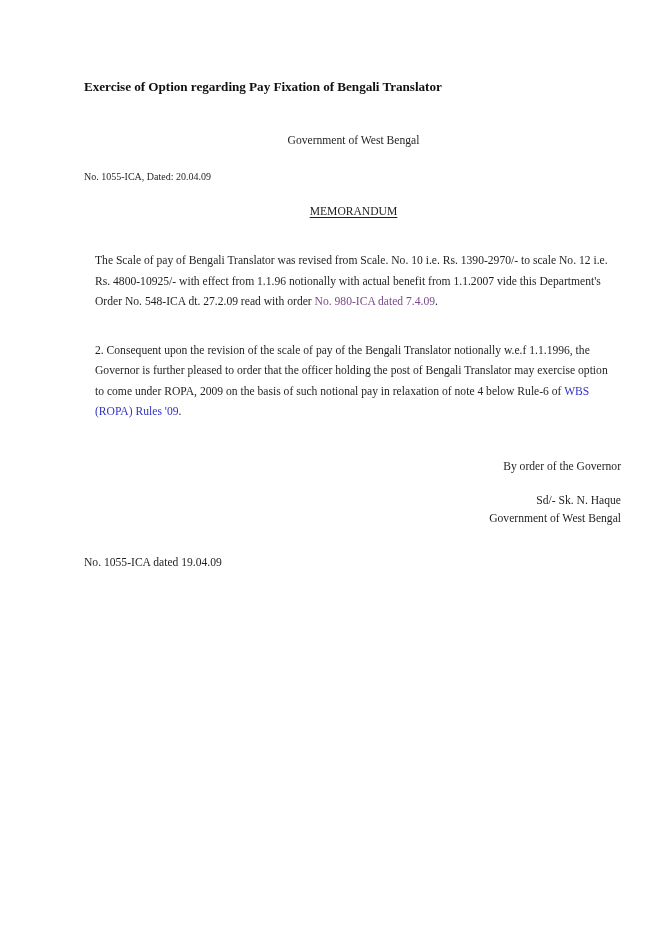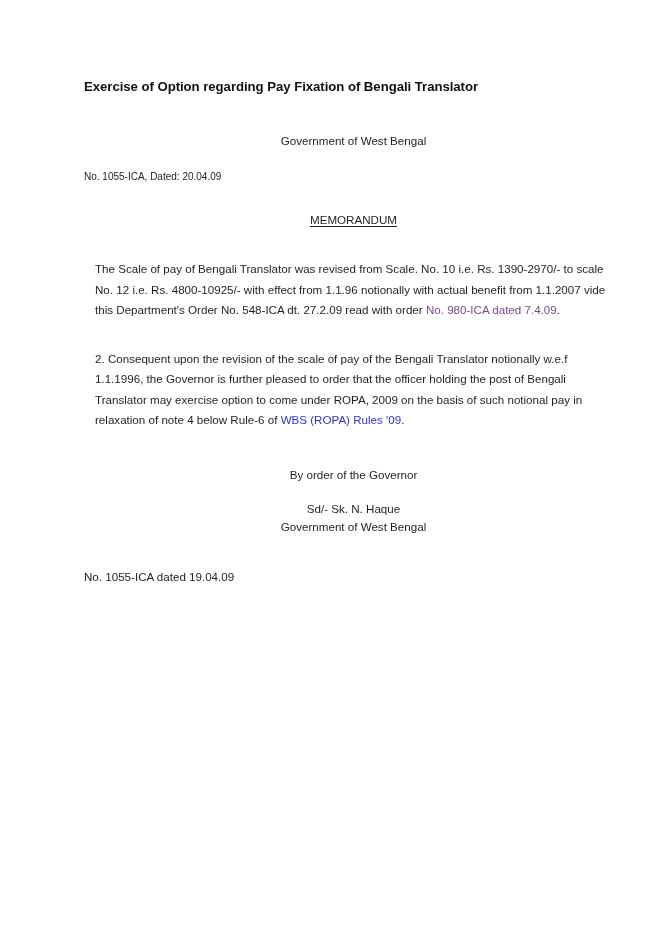--- a/index.html
+++ b/index.html
@@ -9,21 +9,21 @@
     background: #ffffff;
   }
 
   .page {
     position: relative;
     width: 636px;
     height: 950px;
     background: #ffffff;
     margin: 0 auto;
     overflow: hidden;
-    font-family: Liberation Sans, sans-serif;
+    font-family: Liberation Serif, serif;
     color: #1a1a1a;
     -webkit-font-smoothing: antialiased;
   }
 
   .content {
     position: absolute;
     left: 66px;
     top: 0;
     width: 539px; 
   }
@@ -56,21 +56,21 @@
   .memo-ref {
     margin: 0;
     padding-top: 18px;
     font-size: 10px;
     line-height: 18px;
     color: #1f1f1f;
   }
 
   
   .memo-heading {
-    margin: 8px;
+    margin: 0;
     padding-top: 17px;
     text-align: center;
     font-size: 11.6px;
     line-height: 18px;
     color: #1f1f1f;
   }
   .memo-heading .underlined {
     text-decoration: underline;
     text-underline-offset: 2px;
   }
@@ -91,23 +91,23 @@
     color: #7a4a8c;
     text-decoration: none;
   }
   .link-unvisited {
     color: #3232c8;
     text-decoration: none;
   }
 
   
   .sig-block {
-    margin: 8px;
+    margin: 2px;
     padding-top: 24px;
-    text-align: center;
+    text-align: right;
   }
   .sig-block .sig-line {
     display: block;
     font-size: 11.6px;
     line-height: 18px;
     color: #1f1f1f;
   }
   .sig-block .sig-gap {
     display: block;
     height: 16px;

